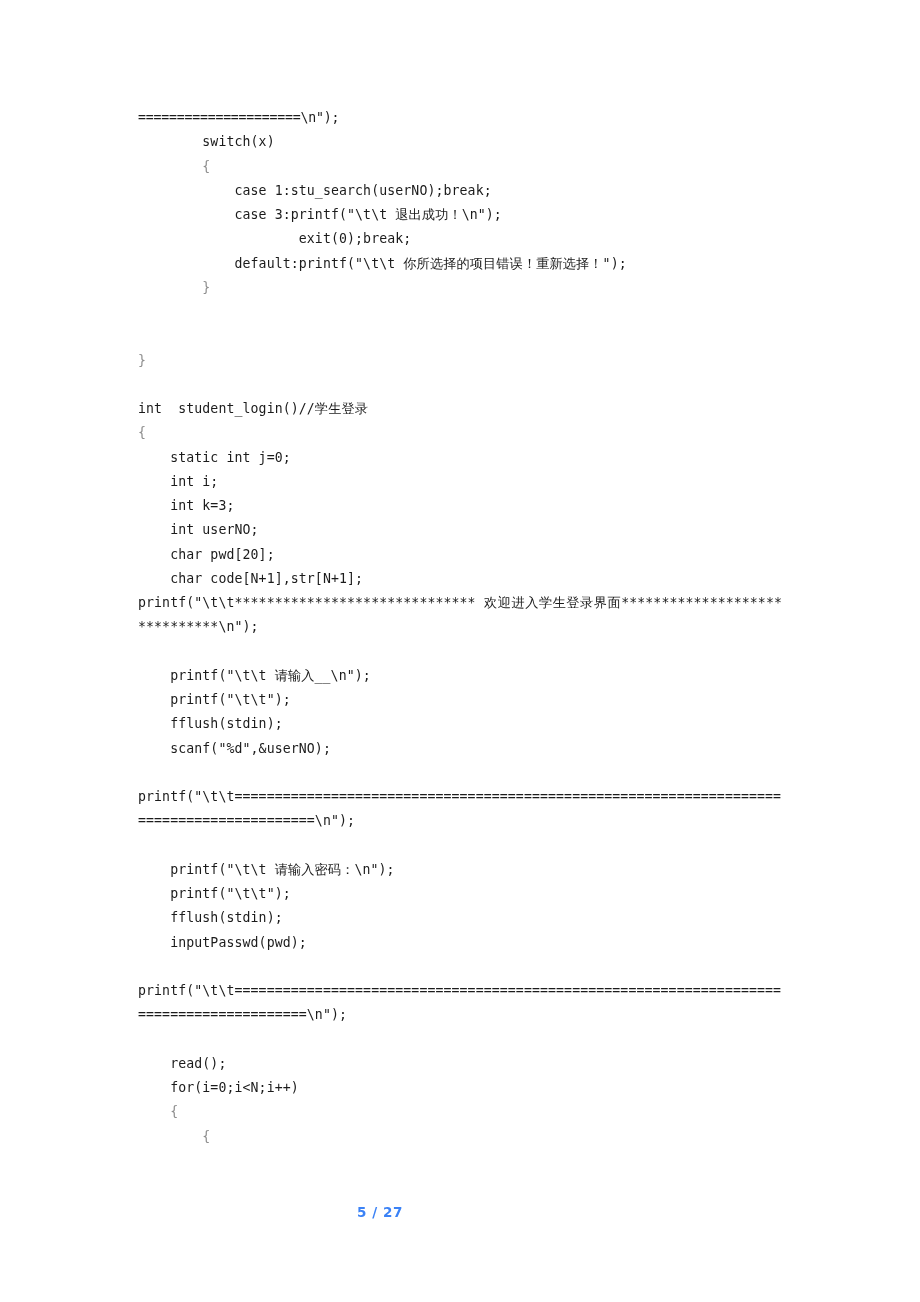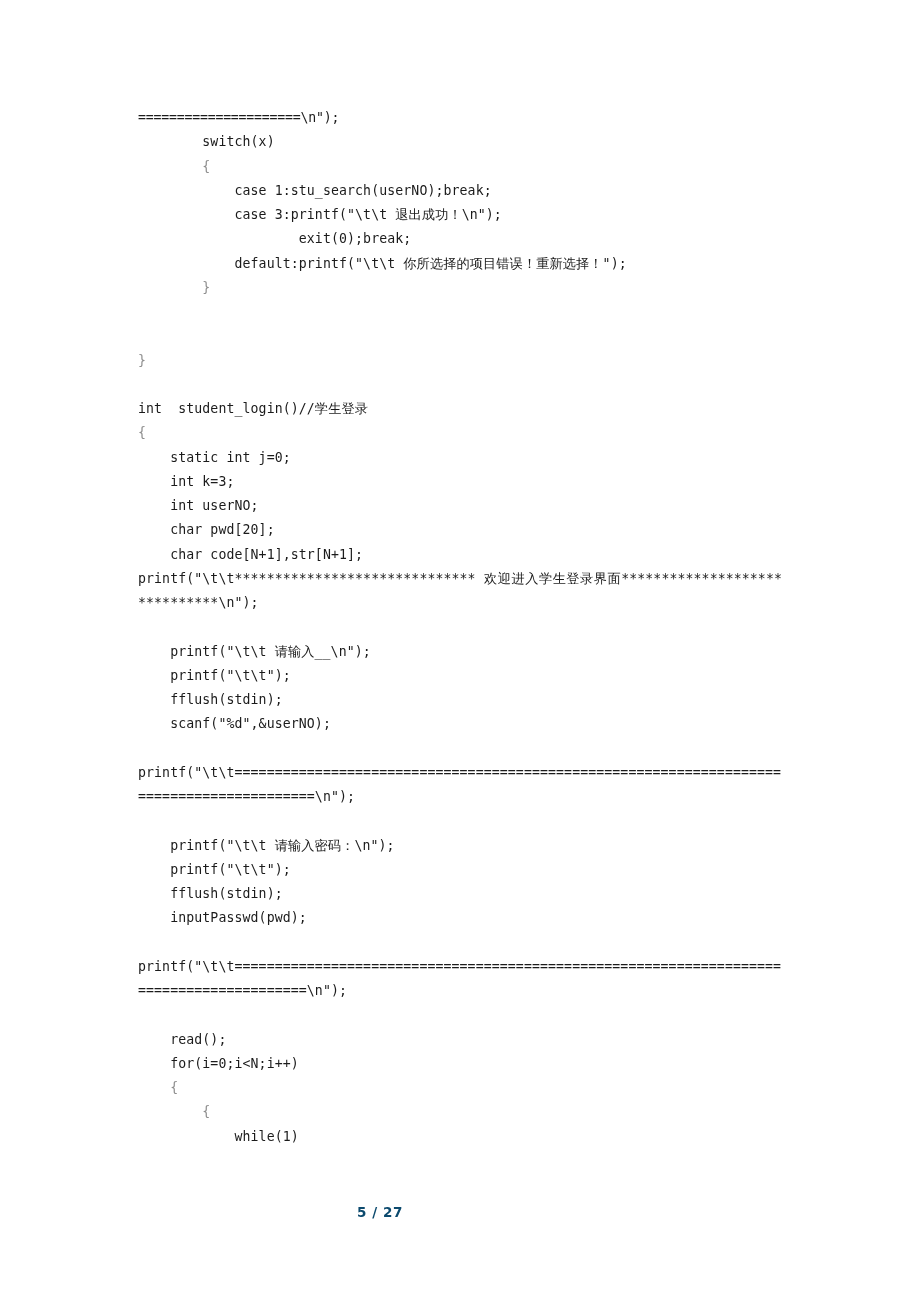--- a/index.html
+++ b/index.html
@@ -71,21 +71,21 @@
   
   .footer {
     position: absolute;
     left: 0;
     top: 1204px;
     width: 760px;
     text-align: center;
     font-family: "DejaVu Sans", "Liberation Sans", sans-serif;
     font-size: 13.5px;
     font-weight: bold;
-    color: #0c4a6e;
+    color: #3b82f6;
     letter-spacing: 0.6px;
   }
 </style>
 </head>
 <body>
 
 <div class="page">
 
   <div class="content">
 
@@ -97,20 +97,21 @@
     <div class="ln">                    exit(0);break;</div>
     <div class="ln">            default:printf("\t\t 你所选择的项目错误！重新选择！");</div>
     <div class="ln faint">        }</div>
     <div class="ln blank"></div>
     <div class="ln blank"></div>
     <div class="ln faint">}</div>
     <div class="ln blank"></div>
     <div class="ln">int  student_login()//学生登录</div>
     <div class="ln faint">{</div>
     <div class="ln">    static int j=0;</div>
+    <div class="ln">    int i;</div>
     <div class="ln">    int k=3;</div>
     <div class="ln">    int userNO;</div>
     <div class="ln">    char pwd[20];</div>
     <div class="ln">    char code[N+1],str[N+1];</div>
     <div class="ln wrap">    printf("\t\t****************************** 欢迎进入学生登录界面******************************\n");</div>
     <div class="ln">    printf("\t\t 请输入__\n");</div>
     <div class="ln">    printf("\t\t");</div>
     <div class="ln">    fflush(stdin);</div>
     <div class="ln">    scanf("%d",&amp;userNO);</div>
     <div class="ln blank"></div>
@@ -118,19 +119,18 @@
     <div class="ln">    printf("\t\t 请输入密码：\n");</div>
     <div class="ln">    printf("\t\t");</div>
     <div class="ln">    fflush(stdin);</div>
     <div class="ln">    inputPasswd(pwd);</div>
     <div class="ln blank"></div>
     <div class="ln wrap">printf("\t\t=========================================================================================\n");</div>
     <div class="ln">    read();</div>
     <div class="ln">    for(i=0;i&lt;N;i++)</div>
     <div class="ln faint">    {</div>
     <div class="ln faint">        {</div>
-    <div class="ln">            while(1)</div>
 
   </div>
 
   <div class="footer">5 / 27</div>
 
 </div>
 
 </body></html>

